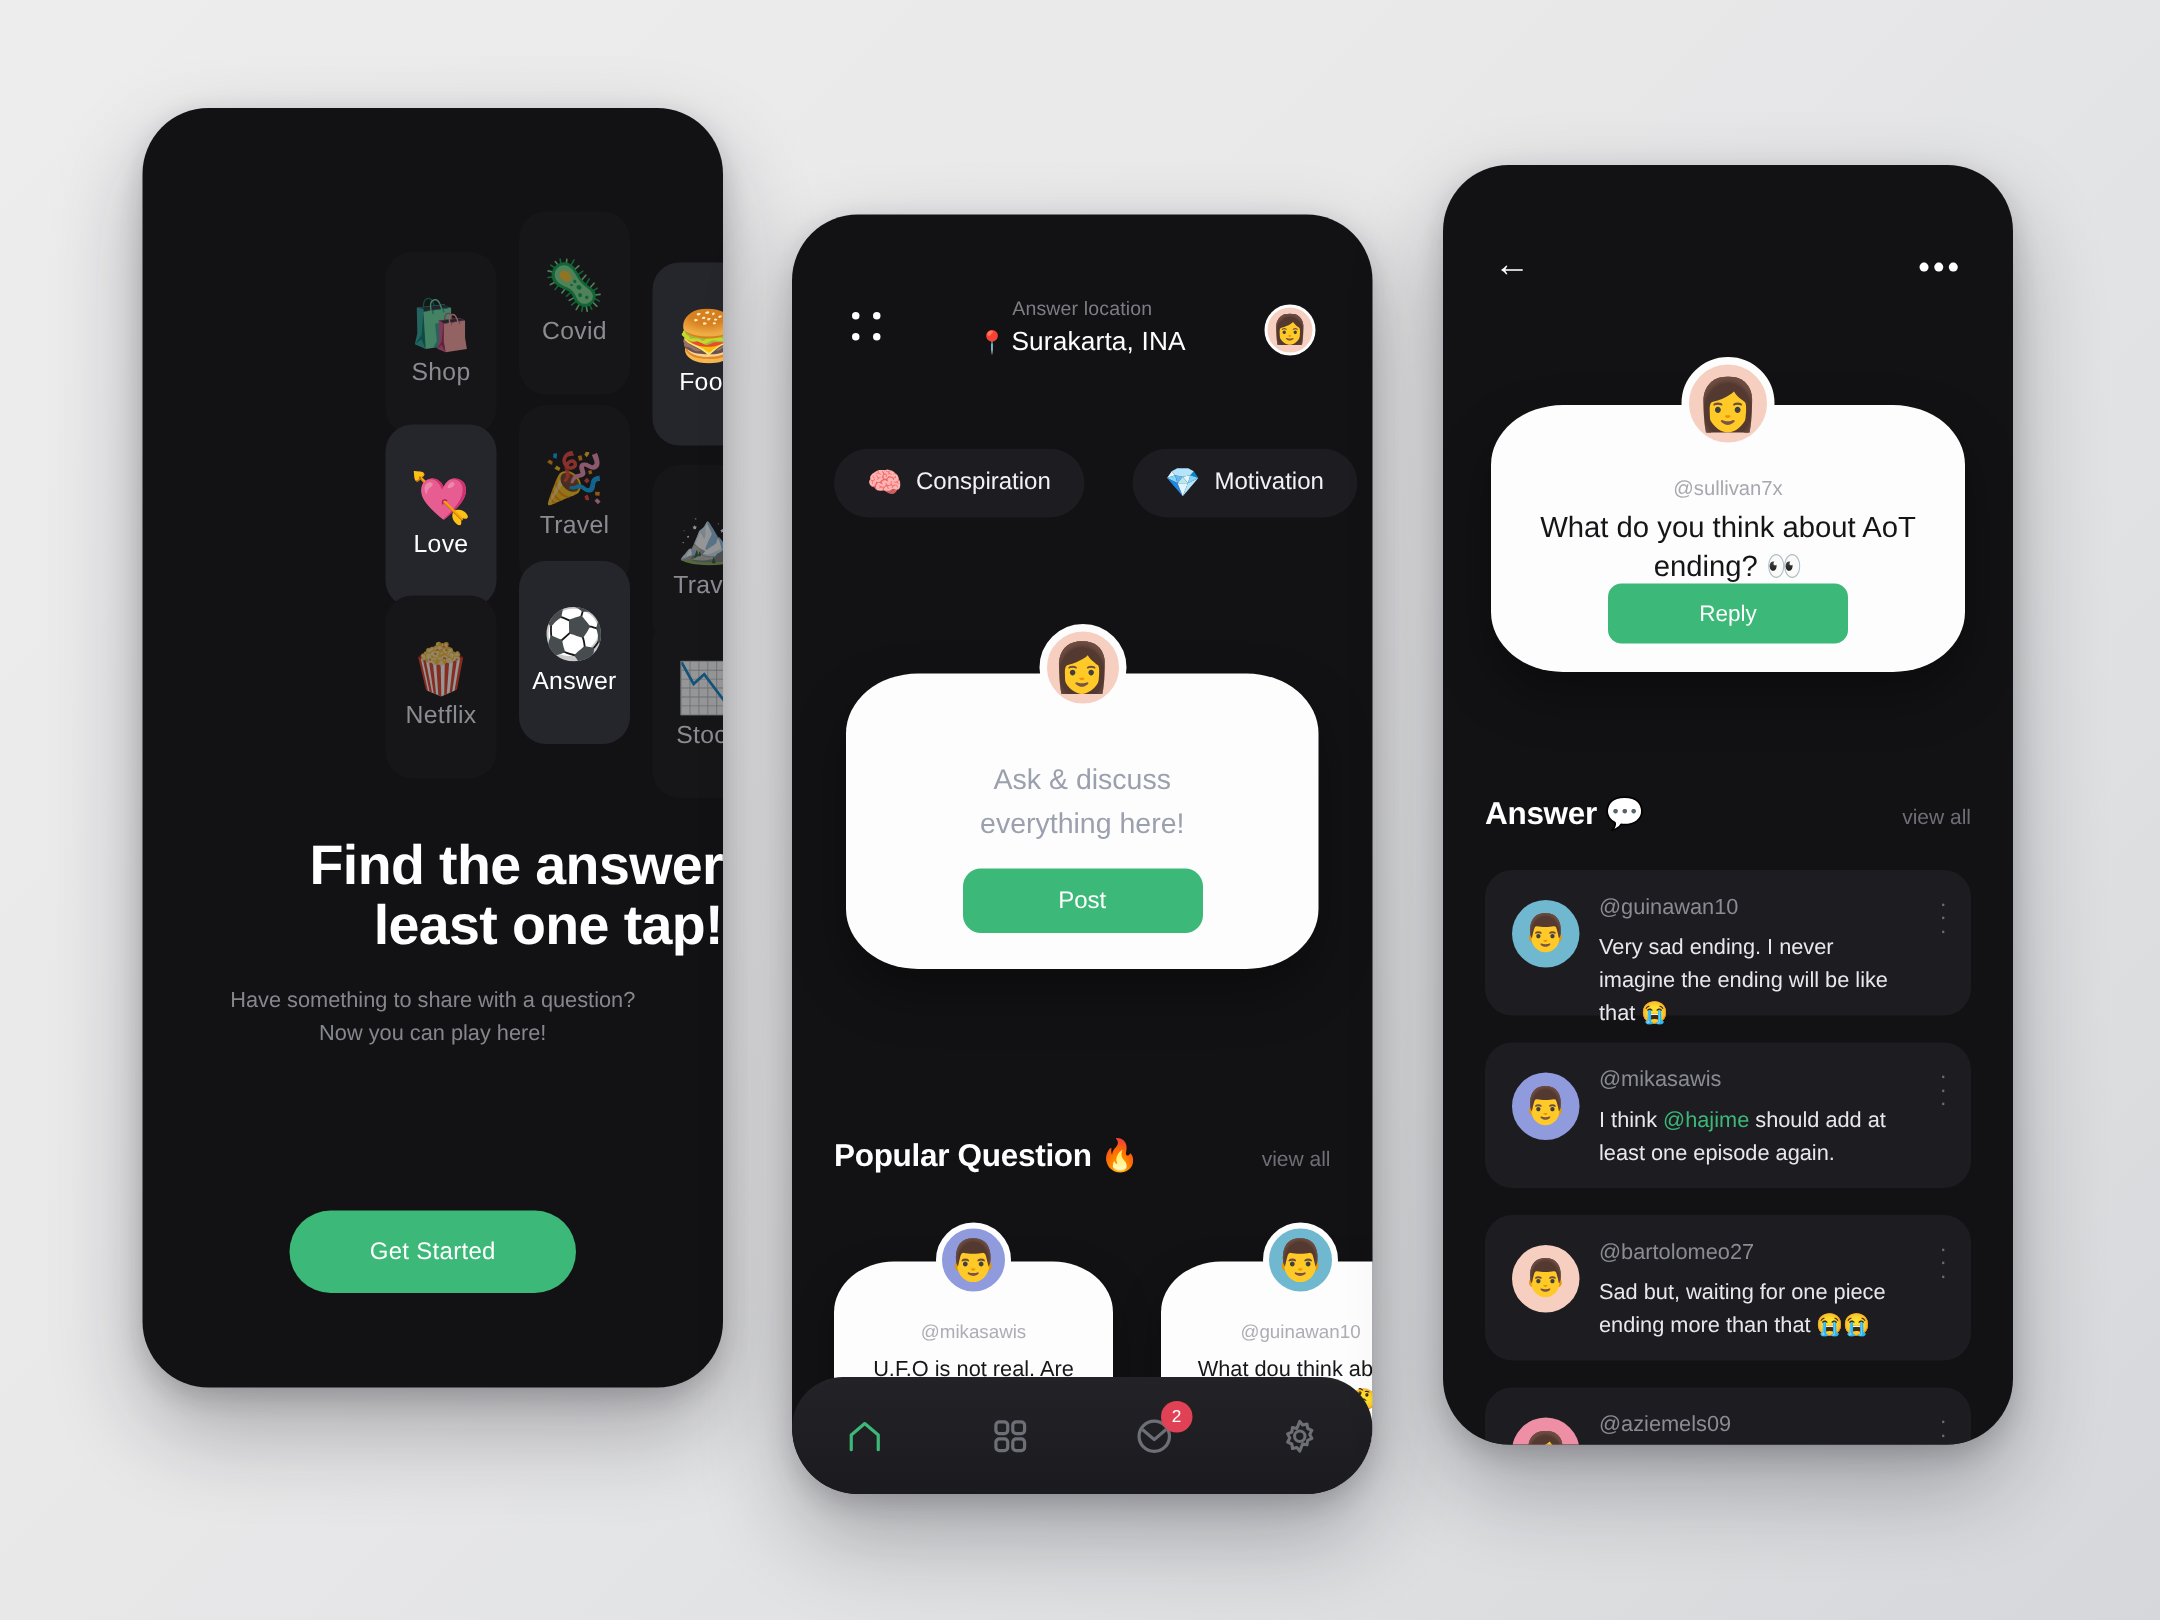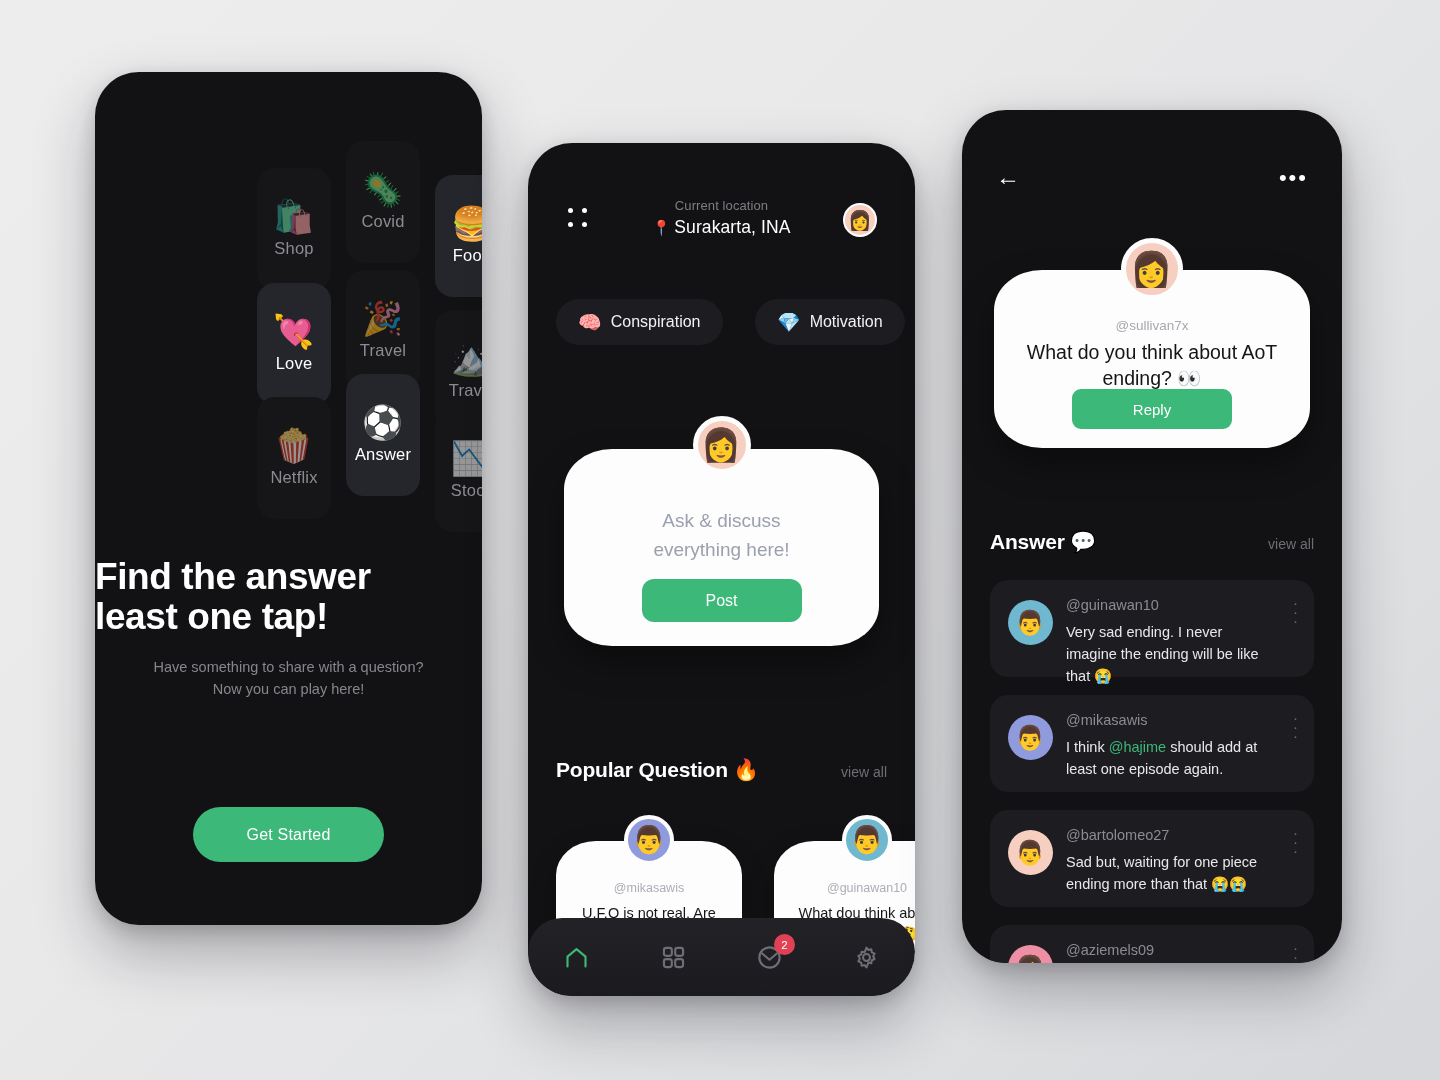--- a/index.html
+++ b/index.html
@@ -46,21 +46,21 @@
   .t-food   { left:340px; top:103px; }
   .t-love   { left:162px; top:211px; }
   .t-party  { left:251px; top:198px; }
   .t-travel { left:340px; top:238px; }
   .t-netflix{ left:162px; top:325px; }
   .t-sport  { left:251px; top:302px; }
   .t-stock  { left:340px; top:338px; }
 
   .p1-headline {
     position:absolute; left:0; top:485px; width:100%;
-    text-align:left; color:#fff;
+    text-align:right; color:#fff;
     font-size:37px; font-weight:700; line-height:1.09; letter-spacing:-.4px;
   }
   .p1-sub {
     position:absolute; left:52px; top:585px; width:283px;
     text-align:center; color:#86868e;
     font-size:14.5px; line-height:1.5;
   }
   .p1-cta {
     position:absolute; left:98px; top:735px; width:191px; height:55px;
     background:#3cb878; border-radius:28px; border:0; cursor:pointer;
@@ -245,21 +245,21 @@
     <div class="screen">
 
       <div class="p2-top">
         <div class="dotgrid">
             <i></i>
             <i></i>
             <i></i>
             <i></i>
           </div>
         <div class="loc-wrap">
-          <div class="loc-label">Current location</div>
+          <div class="loc-label">Answer location</div>
           <div class="loc-value">
             <span class="pin">📍</span><span>Surakarta, INA</span>
           </div>
         </div>
         <div class="p2-avatar">👩</div>
       </div>
 
       <div class="chips">
         <button class="chip">
           <span class="emo">🧠</span>

